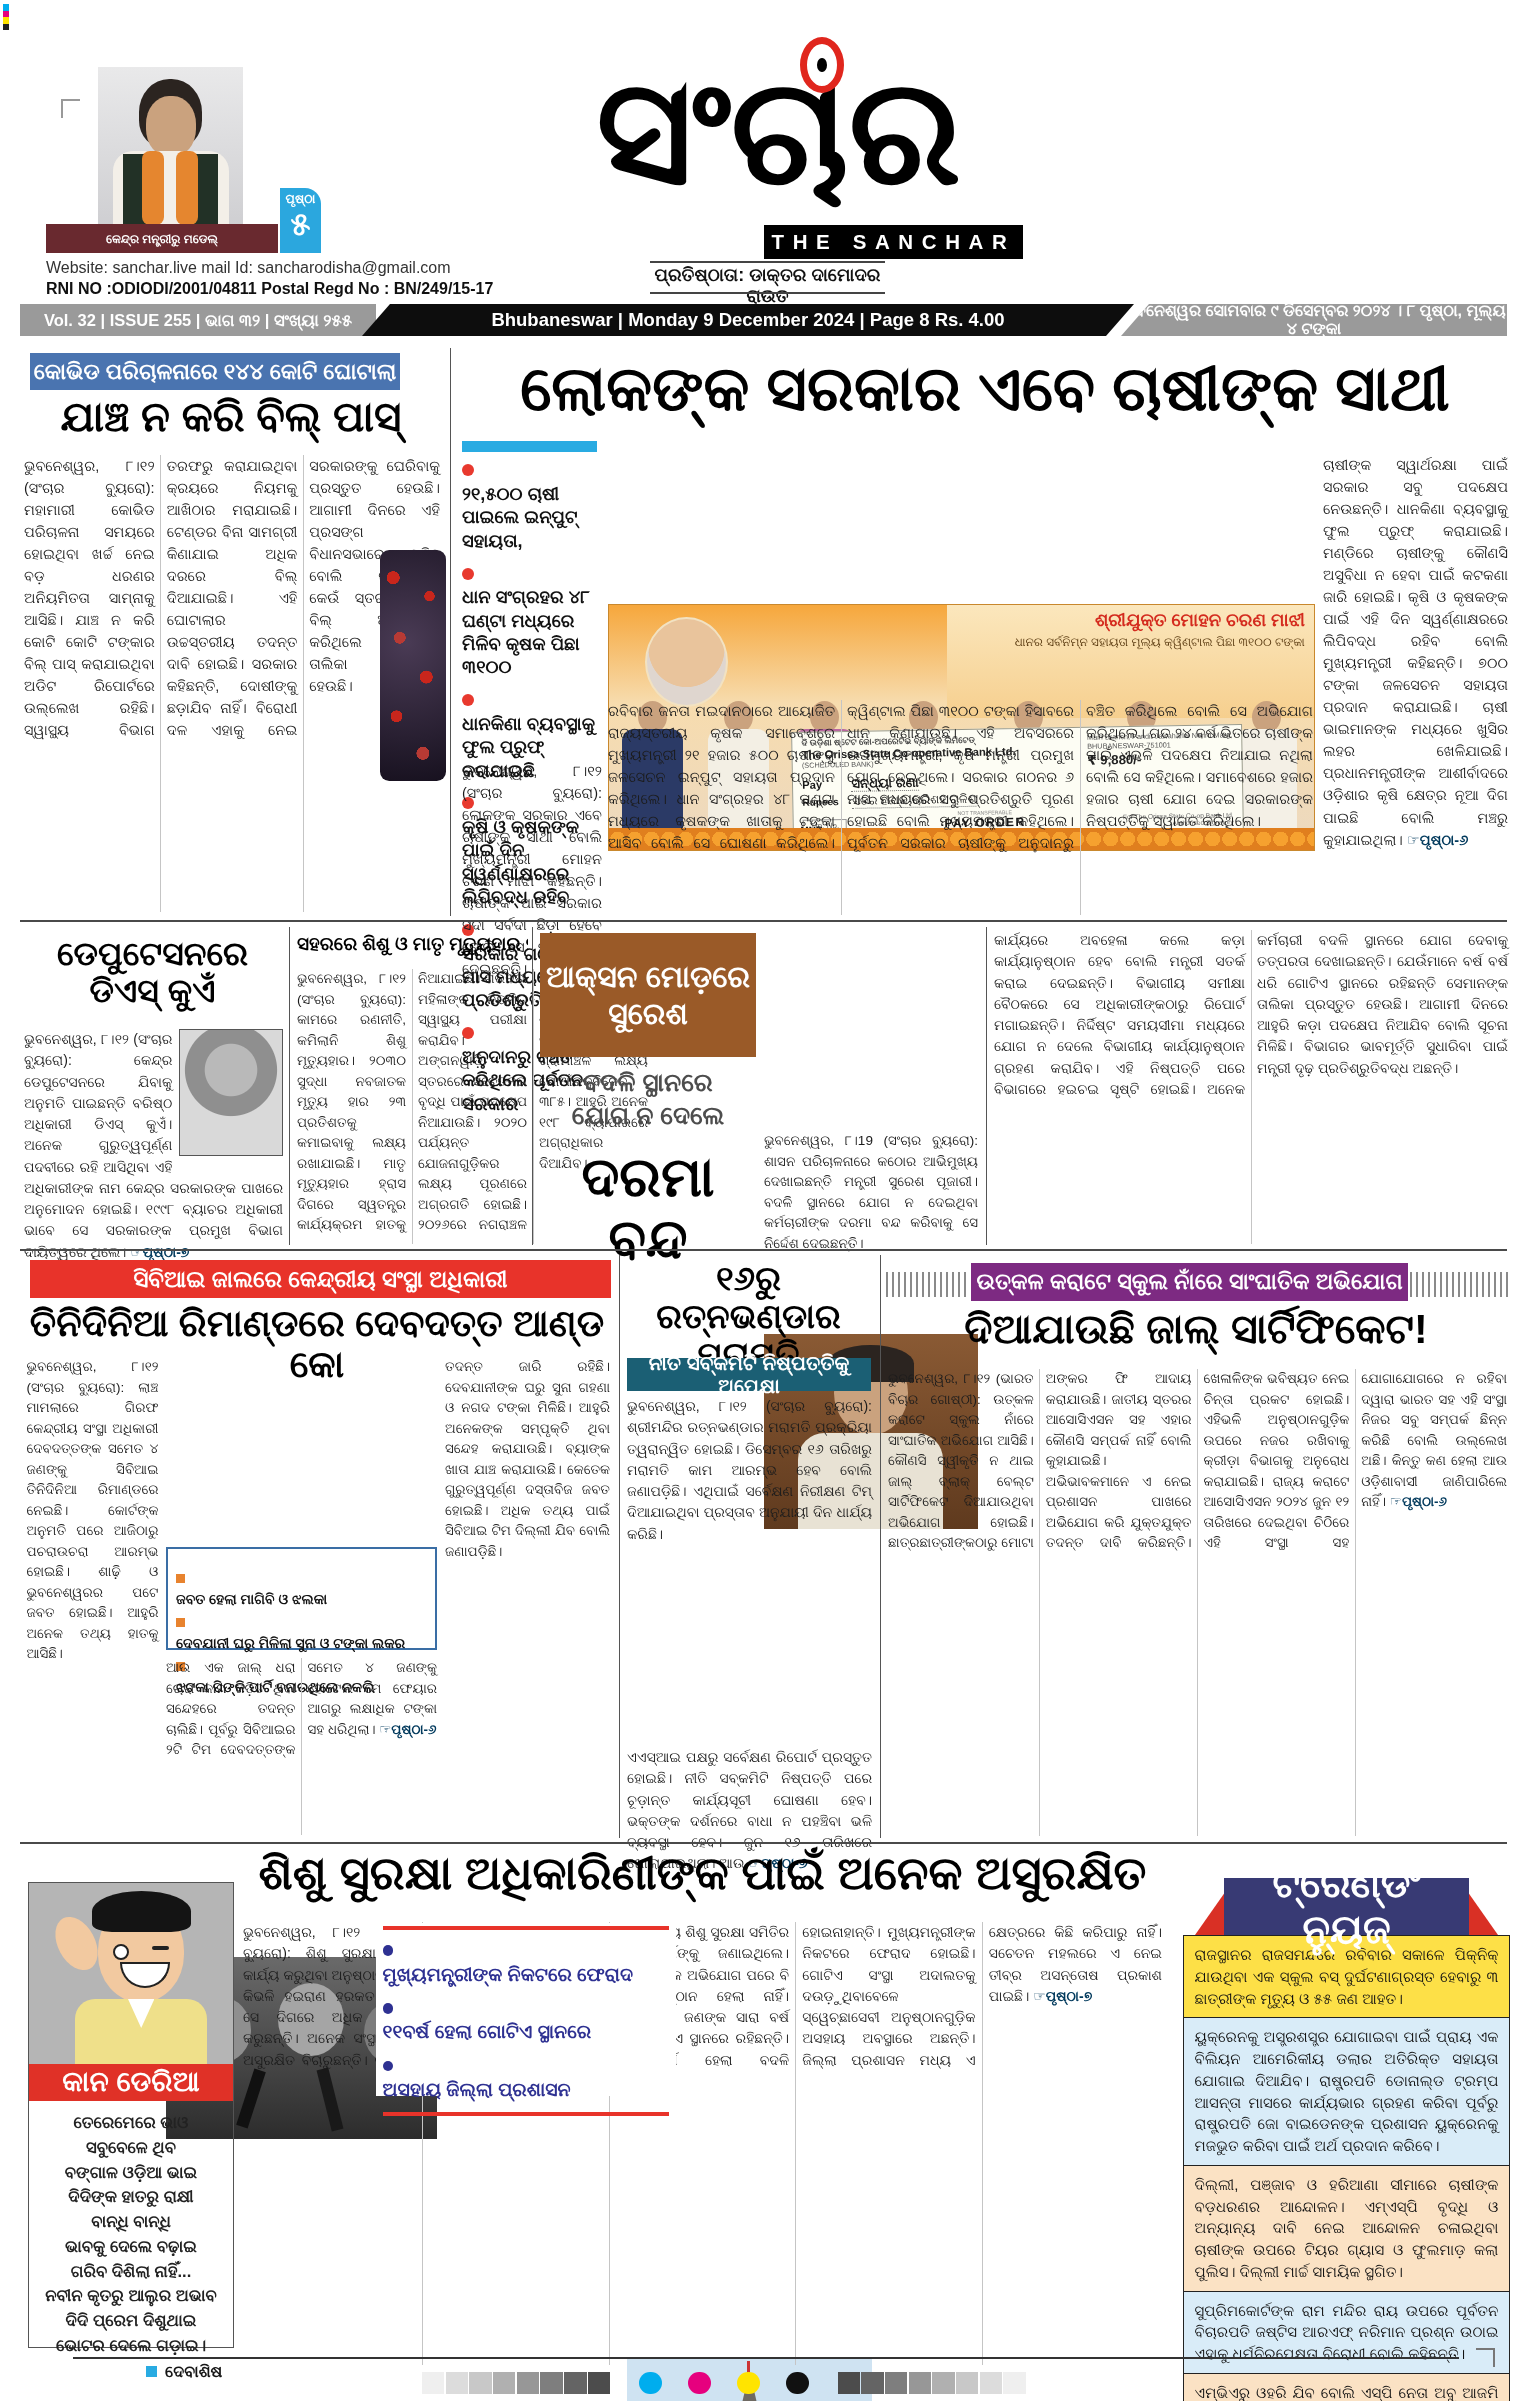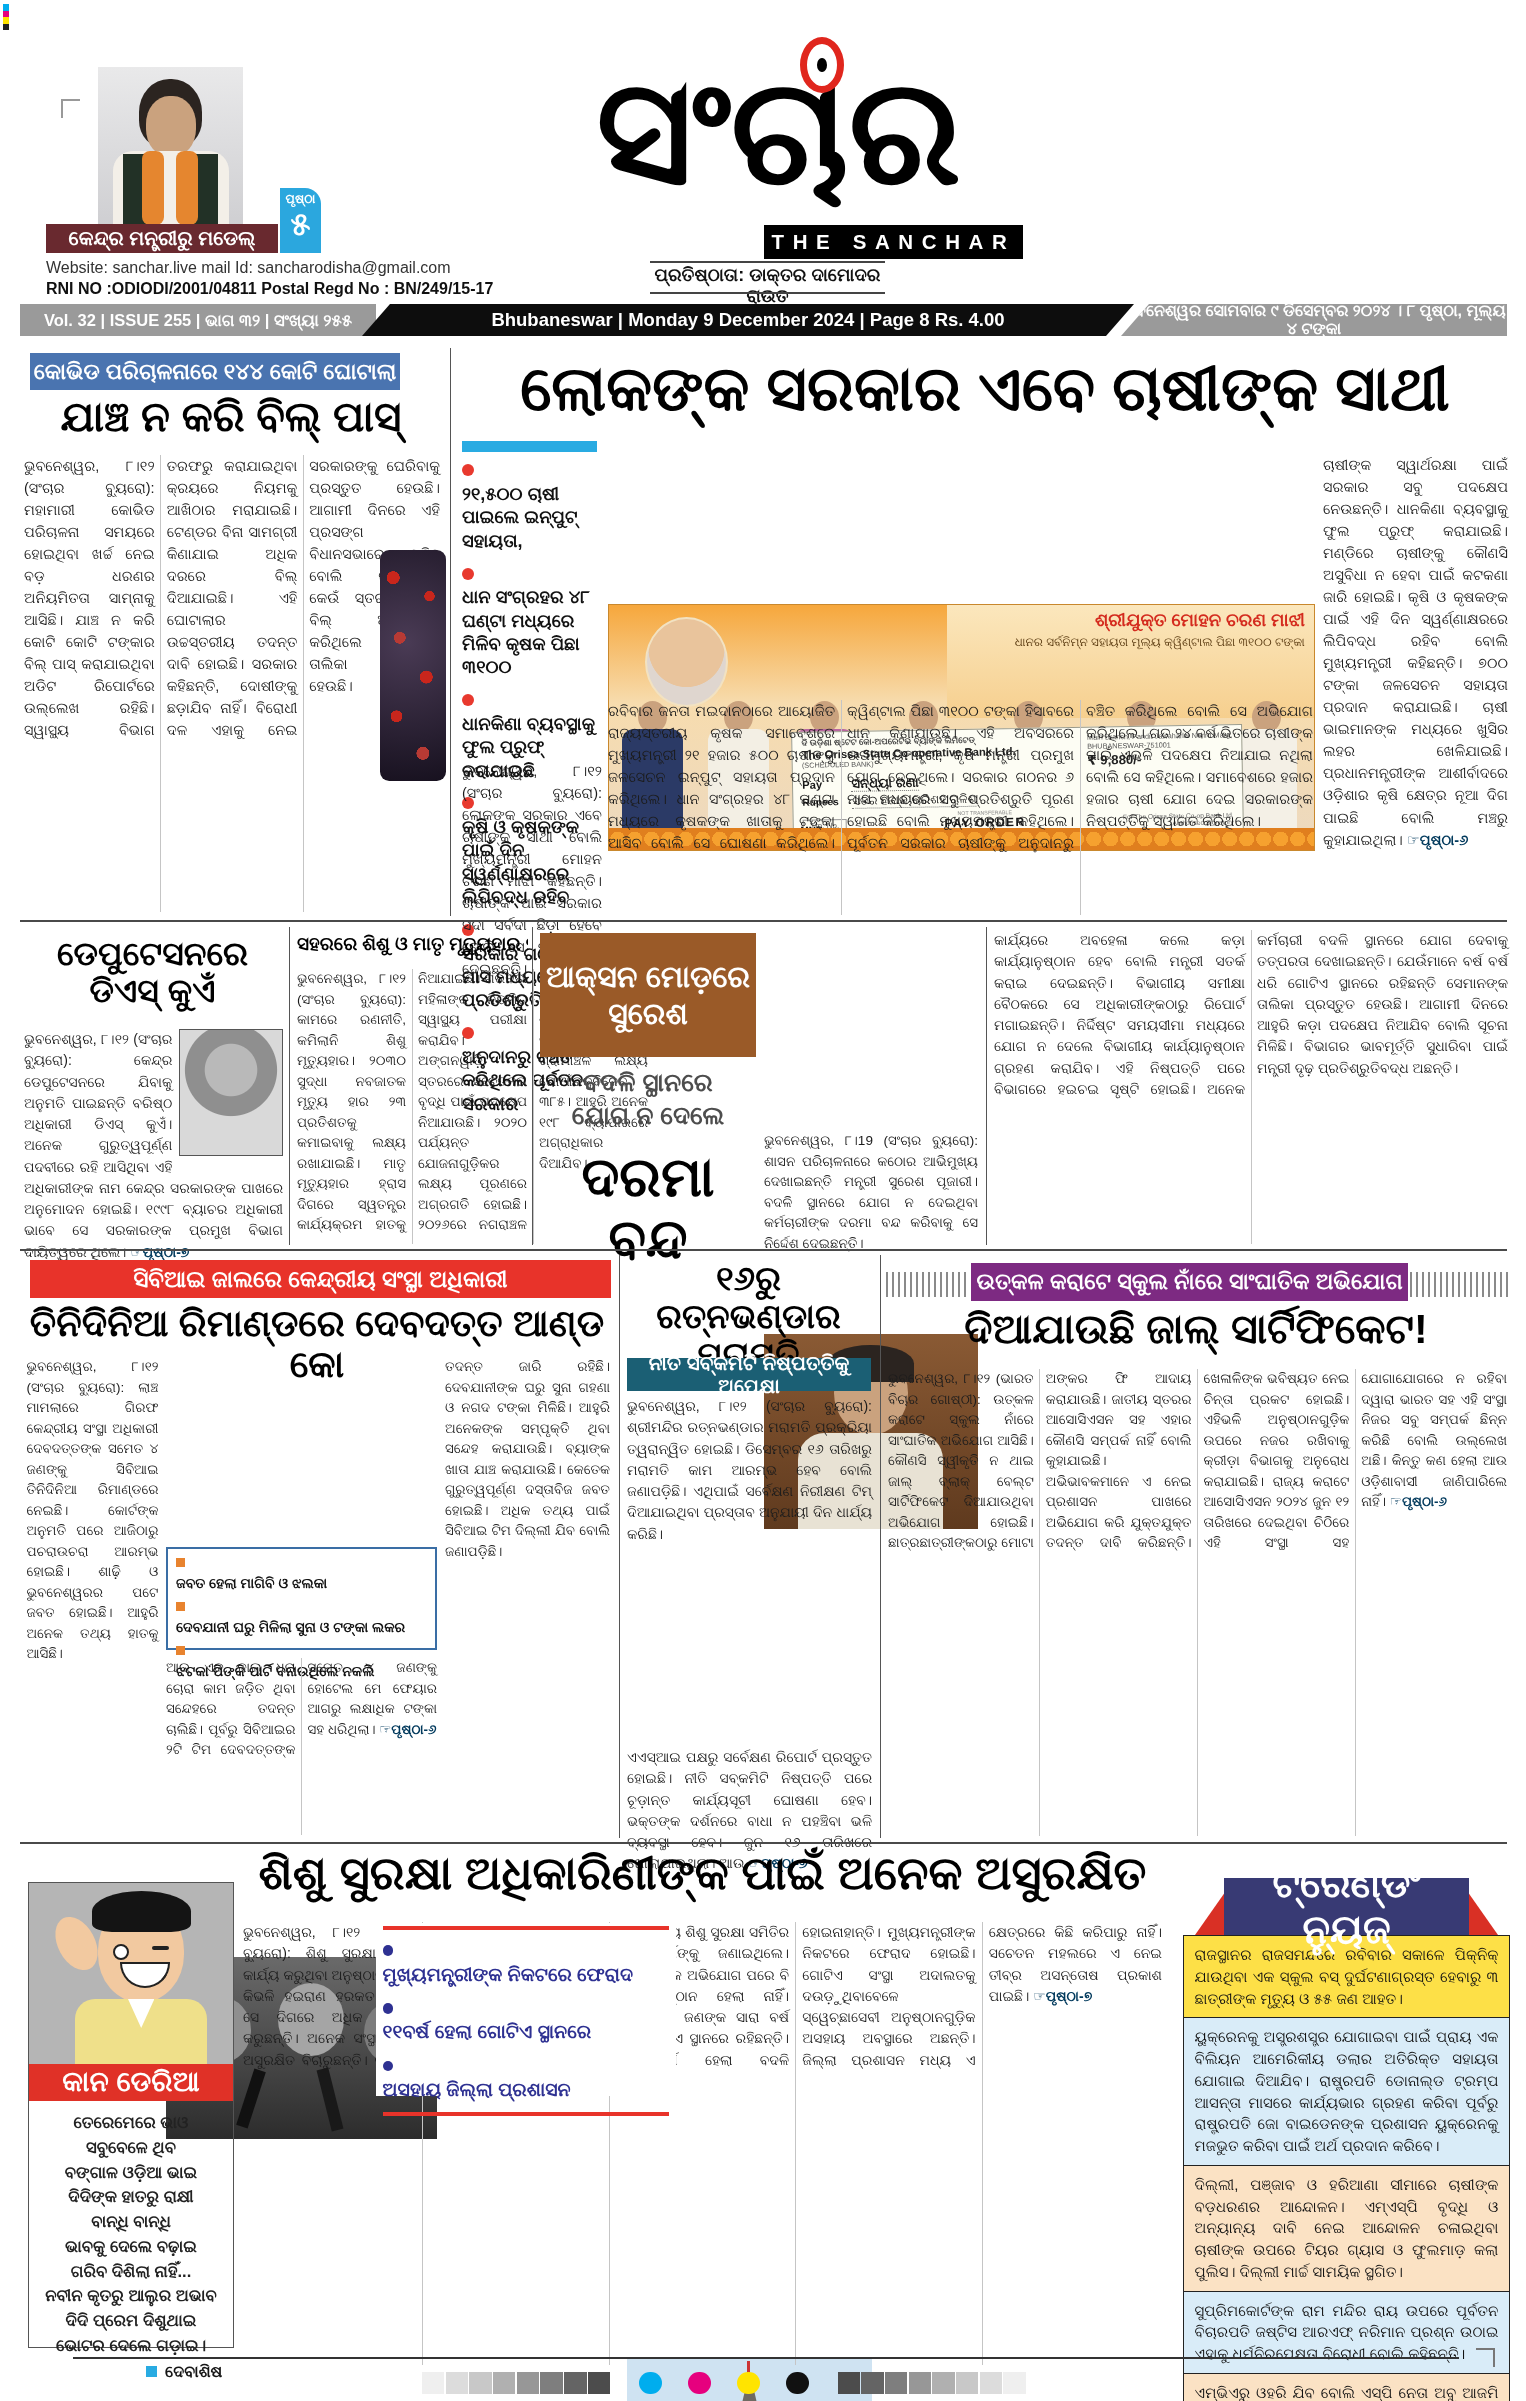--- a/index.html
+++ b/index.html
@@ -47,21 +47,21 @@
 
   <div class="abs photo" style="left:98px;top:67px;width:145px;height:158px;background:linear-gradient(180deg,#e9e9ea,#cfcfd2);">
     <div style="position:absolute;left:41px;top:12px;width:63px;height:69px;background:#2b2420;border-radius:48% 48% 40% 40%;"></div>
     <div style="position:absolute;left:48px;top:29px;width:50px;height:61px;background:#caa27e;border-radius:46%;"></div>
     <div style="position:absolute;left:14.5px;top:84px;width:116px;height:74px;background:#f3efe8;border-radius:20px 20px 0 0;"></div>
     <div style="position:absolute;left:25px;top:87px;width:26.4px;height:71px;background:#223126;"></div>
     <div style="position:absolute;left:94px;top:87px;width:26.4px;height:71px;background:#223126;"></div>
     <div style="position:absolute;left:44px;top:84px;width:22.4px;height:74px;background:#e5862f;border-radius:8px;"></div>
     <div style="position:absolute;left:78px;top:84px;width:22.4px;height:74px;background:#e5862f;border-radius:8px;"></div>
   </div>
-  <div class="abs kicker" style="left:46px;top:224px;width:232px;height:29px;background:#69292f;font-size:20px;">
+  <div class="abs kicker" style="left:46px;top:224px;width:232px;height:29px;background:#69292f;font-size:12px;">
     <span>କେନ୍ଦ୍ର ମନ୍ତ୍ରୀରୁ ମଡେଲ୍</span>
   </div>
   <div class="abs" style="left:280px;top:188px;width:41px;height:65px;background:#2ba7de;border-radius:0 16px 0 0;color:#fff;text-align:center;font-weight:bold;">
     <div style="font-size:12.5px;padding-top:4px;">ପୃଷ୍ଠା</div>
     <div style="font-size:32px;line-height:1.1;">୫</div>
   </div>
   <div class="abs" style="left:46px;top:259px;width:502px;height:20px;font-size:16px;color:#333;">Website: sanchar.live    mail Id: sancharodisha@gmail.com</div>
   <div class="abs" style="left:46px;top:280px;width:502px;height:20px;font-size:16px;font-weight:bold;color:#111;">RNI NO :ODIODI/2001/04811   Postal Regd No : BN/249/15-17</div>
 
   <div class="abs" style="left:521px;top:0px;width:515px;height:228px;display:flex;align-items:flex-end;justify-content:center;">
@@ -259,21 +259,21 @@
   </div>
   <div class="abs headline" style="left:20px;top:1303px;width:594px;height:49px;font-size:37px;">ତିନିଦିନିଆ ରିମାଣ୍ଡରେ ଦେବଦତ୍ତ ଆଣ୍ଡ କୋ</div>
   <div class="abs bodytx" style="left:26.4px;top:1357px;width:132px;height:478px;font-size:13.5px;">ଭୁବନେଶ୍ୱର, ୮।୧୨ (ସଂଚାର ବ୍ୟୁରୋ): ଲାଞ୍ଚ ମାମଲାରେ ଗିରଫ କେନ୍ଦ୍ରୀୟ ସଂସ୍ଥା ଅଧିକାରୀ ଦେବଦତ୍ତଙ୍କ ସମେତ ୪ ଜଣଙ୍କୁ ସିବିଆଇ ତିନିଦିନିଆ ରିମାଣ୍ଡରେ ନେଇଛି। କୋର୍ଟଙ୍କ ଅନୁମତି ପରେ ଆଜିଠାରୁ ପଚରାଉଚରା ଆରମ୍ଭ ହୋଇଛି। ଶାଢ଼ି ଓ ଭୁବନେଶ୍ୱରର ପଟେ ଜବତ ହୋଇଛି। ଆହୁରି ଅନେକ ତଥ୍ୟ ହାତକୁ ଆସିଛି।</div>
   <div class="abs photo" style="left:166px;top:1357px;width:271px;height:182px;background:linear-gradient(180deg,#6a6a6a,#2c2c2c);">
     <div style="position:absolute;left:26.4px;top:40px;width:59px;height:66px;border-radius:50%;background:#8f8f8f;"></div>
     <div style="position:absolute;left:112px;top:26.4px;width:66px;height:73px;border-radius:50%;background:#a5a5a5;"></div>
     <div style="position:absolute;left:198px;top:44px;width:57px;height:63px;border-radius:50%;background:#7c7c7c;"></div>
     <div style="position:absolute;left:79px;top:112px;width:12px;height:59px;background:#111;transform:rotate(18deg);"></div>
     <div style="position:absolute;left:158px;top:111px;width:12px;height:63px;background:#191919;transform:rotate(-14deg);"></div>
   </div>
-  <div class="abs" style="left:166px;top:1547px;width:271px;height:103px;border:2px solid #3a6ea5;box-sizing:border-box;padding:3px 8px;">
+  <div class="abs" style="left:166px;top:1547px;width:271px;height:103px;border:2px solid #3a6ea5;box-sizing:border-box;padding:19px 8px;">
     <div class="bullet-row" style="margin-bottom:4px;">
         <span class="orangesq"></span>
         <span class="btext" style="font-size:14px;">ଜବତ ହେଲା ମାଗିବି ଓ ଝଲକା</span>
       </div>
     <div class="bullet-row" style="margin-bottom:4px;">
         <span class="orangesq"></span>
         <span class="btext" style="font-size:14px;">ଦେବଯାନୀ ଘରୁ ମିଳିଲା ସୁନା ଓ ଟଙ୍କା ଲକର</span>
       </div>
     <div class="bullet-row" style="margin-bottom:0;">
         <span class="orangesq"></span>

